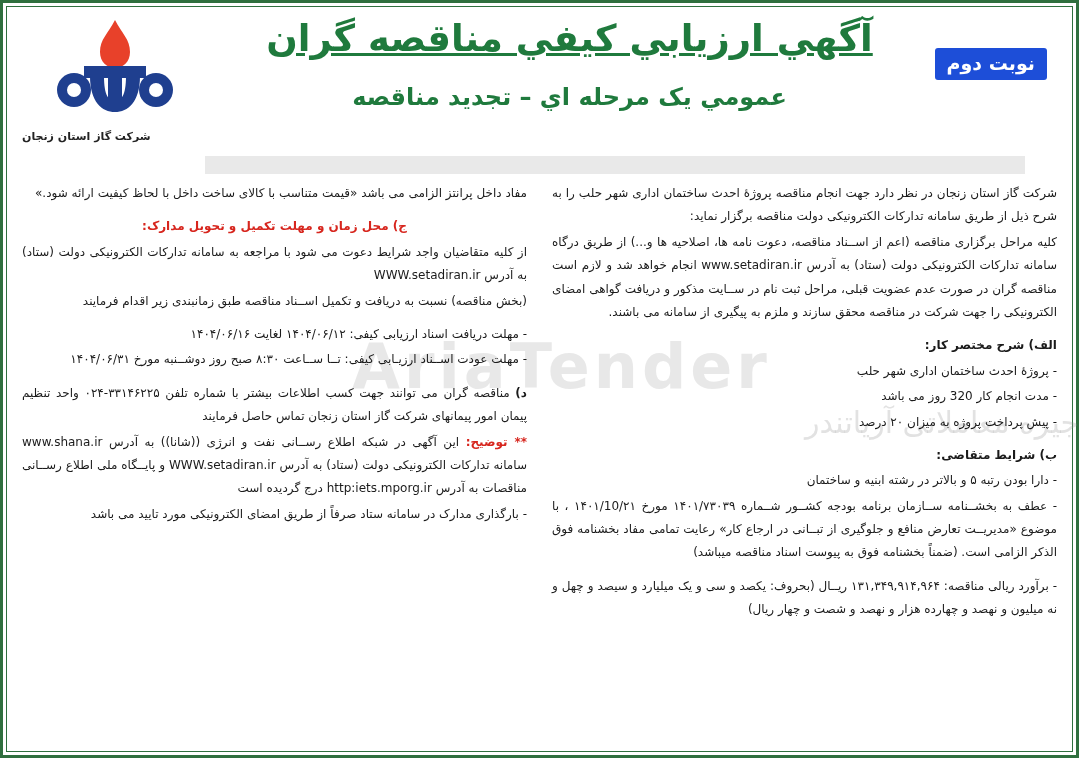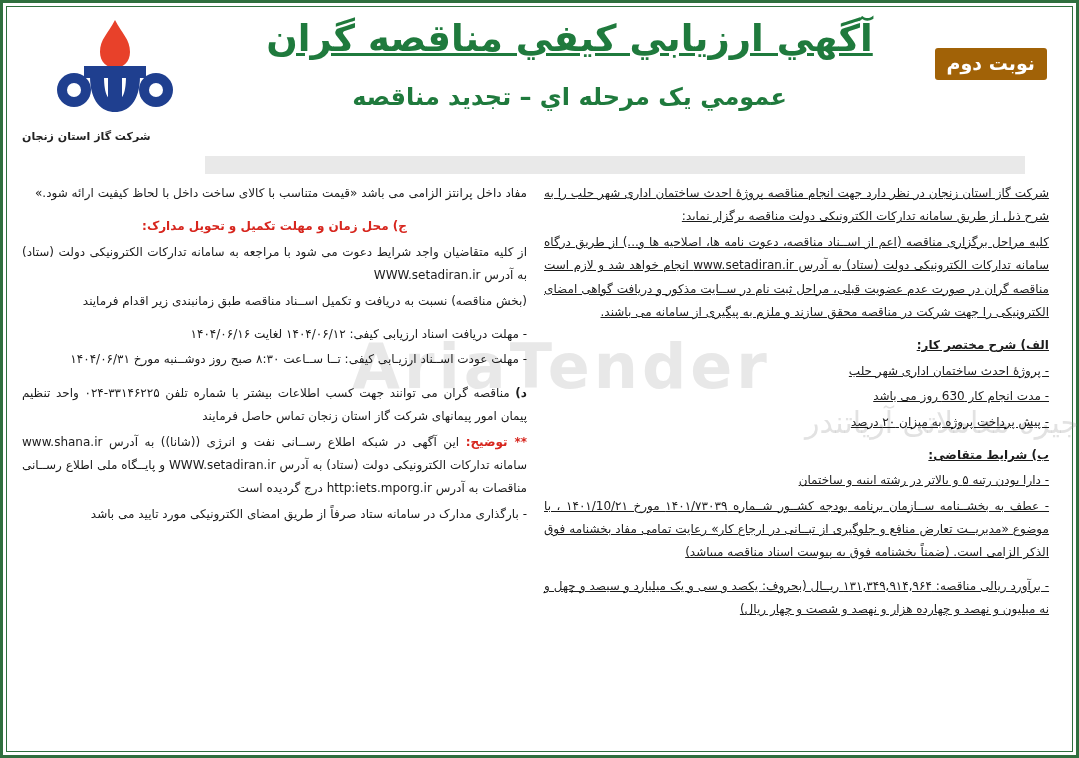--- a/index.html
+++ b/index.html
@@ -40,21 +40,21 @@
   .title-main{
     font-size:37px;font-weight:bold;color:#1f7a3d;letter-spacing:-1px;
     line-height:1.15;white-space:nowrap;text-decoration:underline;
   }
   .title-sub{
     font-size:24px;font-weight:bold;color:#1f7a3d;margin-top:22px;
     white-space:nowrap;
   }
   .badge{
     position:absolute;right:18px;top:34px;
-    background:#a16207;color:#fff;font-size:19px;font-weight:bold;
+    background:#1d4ed8;color:#fff;font-size:19px;font-weight:bold;
     padding:4px 12px 6px 12px;border-radius:3px;white-space:nowrap;
   }
   .grey-bar{
     position:absolute;top:142px;right:40px;width:820px;height:18px;
     background:#e9e9e9;
   }
 
   
   .watermark{
     position:absolute;top:330px;left:0;right:0;text-align:center;
@@ -70,21 +70,21 @@
   }
 
   
   .cols{
     position:absolute;top:182px;right:22px;left:22px;bottom:18px;
   }
   .col{
     position:absolute;top:0;bottom:0;width:505px;
     font-size:12px;line-height:1.95;text-align:justify;
   }
-  .col-right{right:8px;text-decoration:underline;}
+  .col-right{right:0;}
   .col-left{left:0;}
   .col p{margin:0 0 2px 0;}
   .b{font-weight:bold;}
   .red{color:#d7261e;font-weight:bold;}
   .center{text-align:center;}
   .spacer{height:8px;}
 </style>
 </head>
 <body>
 
@@ -125,21 +125,21 @@
 <div class="watermark2">ﺟﯿﺮﻩ ﻣﻌﺎﻣﻼﺗﯽ ﺁﺭﯾﺎﺗﻨﺪﺭ</div>
 
 <div class="cols">
 
   <div class="col col-right">
     <p>شرکت گاز استان زنجان در نظر دارد جهت انجام مناقصه پروژهٔ احدث ساختمان اداری شهر حلب را به شرح ذیل از طریق سامانه تدارکات الکترونیکی دولت مناقصه برگزار نماید:</p>
     <p>کلیه مراحل برگزاری مناقصه (اعم از اســناد مناقصه، دعوت نامه ها، اصلاحیه ها و...) از طریق درگاه سامانه تدارکات الکترونیکی دولت (ستاد) به آدرس www.setadiran.ir انجام خواهد شد و لازم است مناقصه گران در صورت عدم عضویت قبلی، مراحل ثبت نام در ســایت مذکور و دریافت گواهی امضای الکترونیکی را جهت شرکت در مناقصه محقق سازند و ملزم به پیگیری از سامانه می باشند.</p>
     <div class="spacer"></div>
     <p class="b">الف) شرح مختصر کار:</p>
     <p>- پروژهٔ احدث ساختمان اداری شهر حلب</p>
-    <p>- مدت انجام کار 630 روز می باشد</p>
+    <p>- مدت انجام کار 320 روز می باشد</p>
     <p>- پیش پرداخت پروژه به میزان ۲۰ درصد</p>
     <div class="spacer"></div>
     <p class="b">ب) شرایط متقاضی:</p>
     <p>- دارا بودن رتبه ۵ و بالاتر در رشته ابنیه و ساختمان</p>
     <p>- عطف به بخشــنامه ســازمان برنامه بودجه کشــور شــماره ۱۴۰۱/۷۳۰۳۹ مورخ ۱۴۰۱/10/۲۱ ، با موضوع «مدیریــت تعارض منافع و جلوگیری از تبــانی در ارجاع کار» رعایت تمامی مفاد بخشنامه فوق الذکر الزامی است. (ضمناً بخشنامه فوق به پیوست اسناد مناقصه میباشد)</p>
     <div class="spacer"></div>
     <p>- برآورد ریالی مناقصه: ۱۳۱,۳۴۹,۹۱۴,۹۶۴ ریــال (بحروف: یکصد و سی و یک میلیارد و سیصد و چهل و نه میلیون و نهصد و چهارده هزار و نهصد و شصت و چهار ریال)</p>
 
   </div>
 

